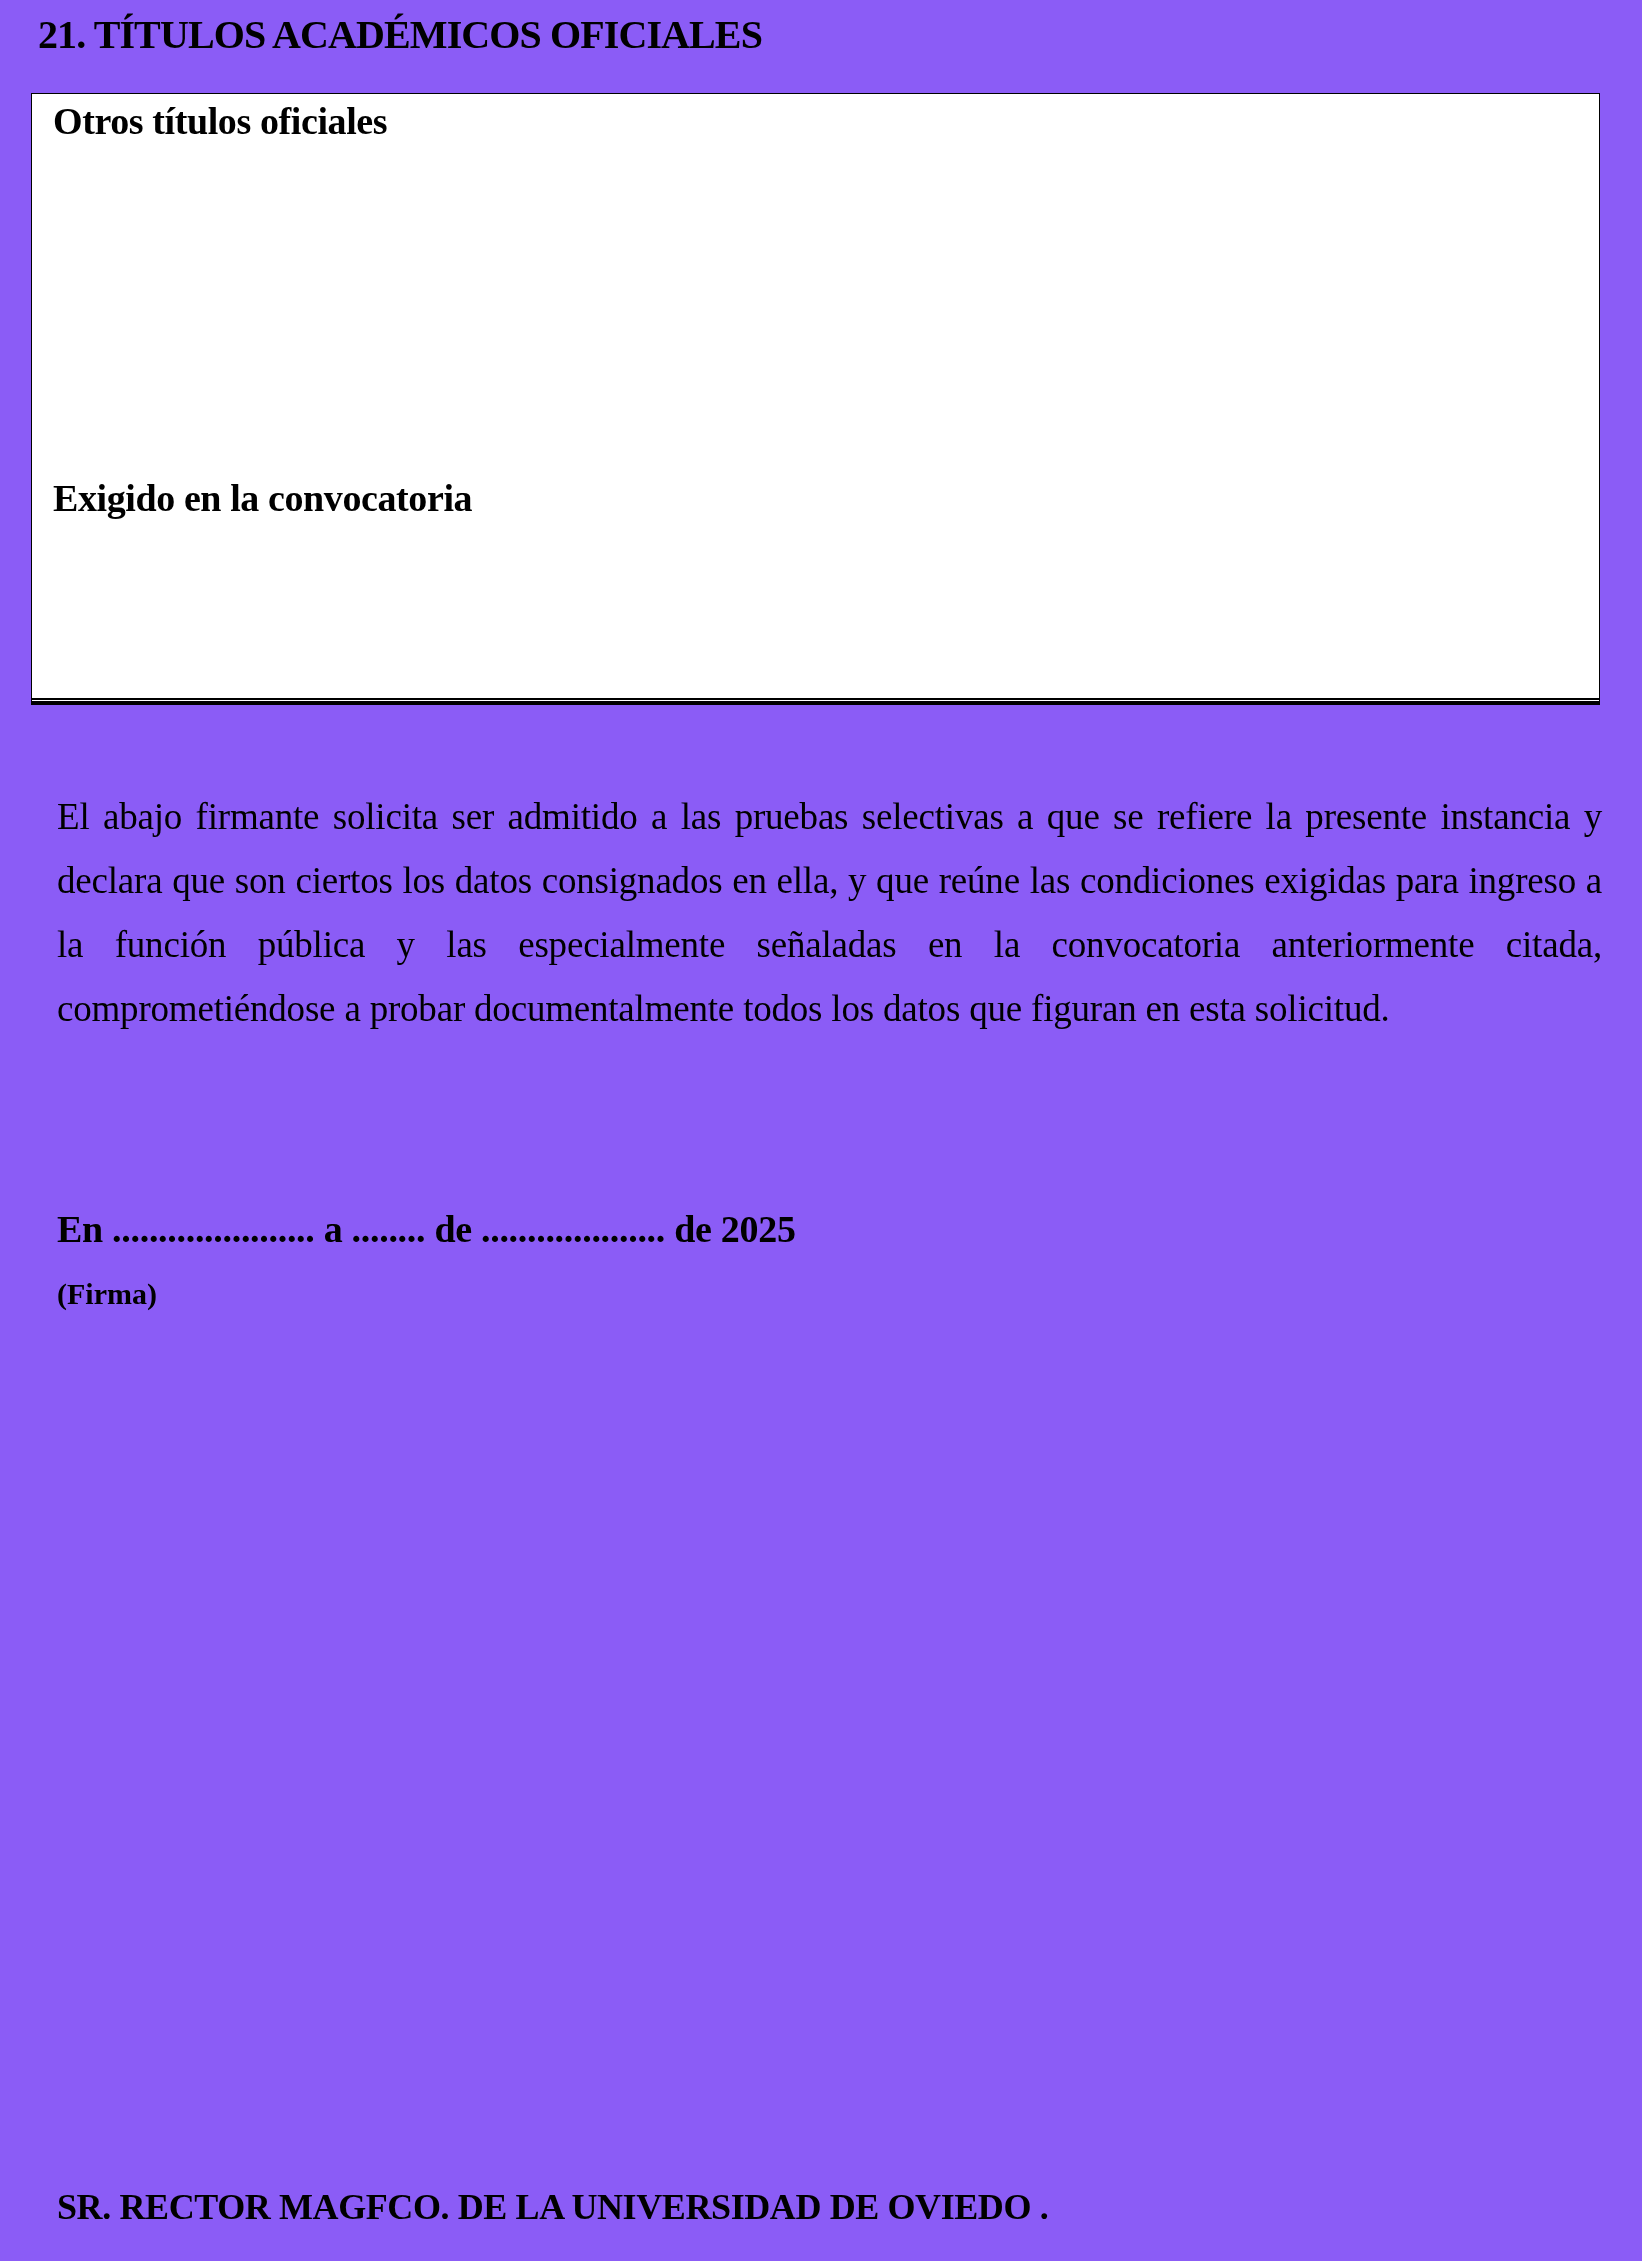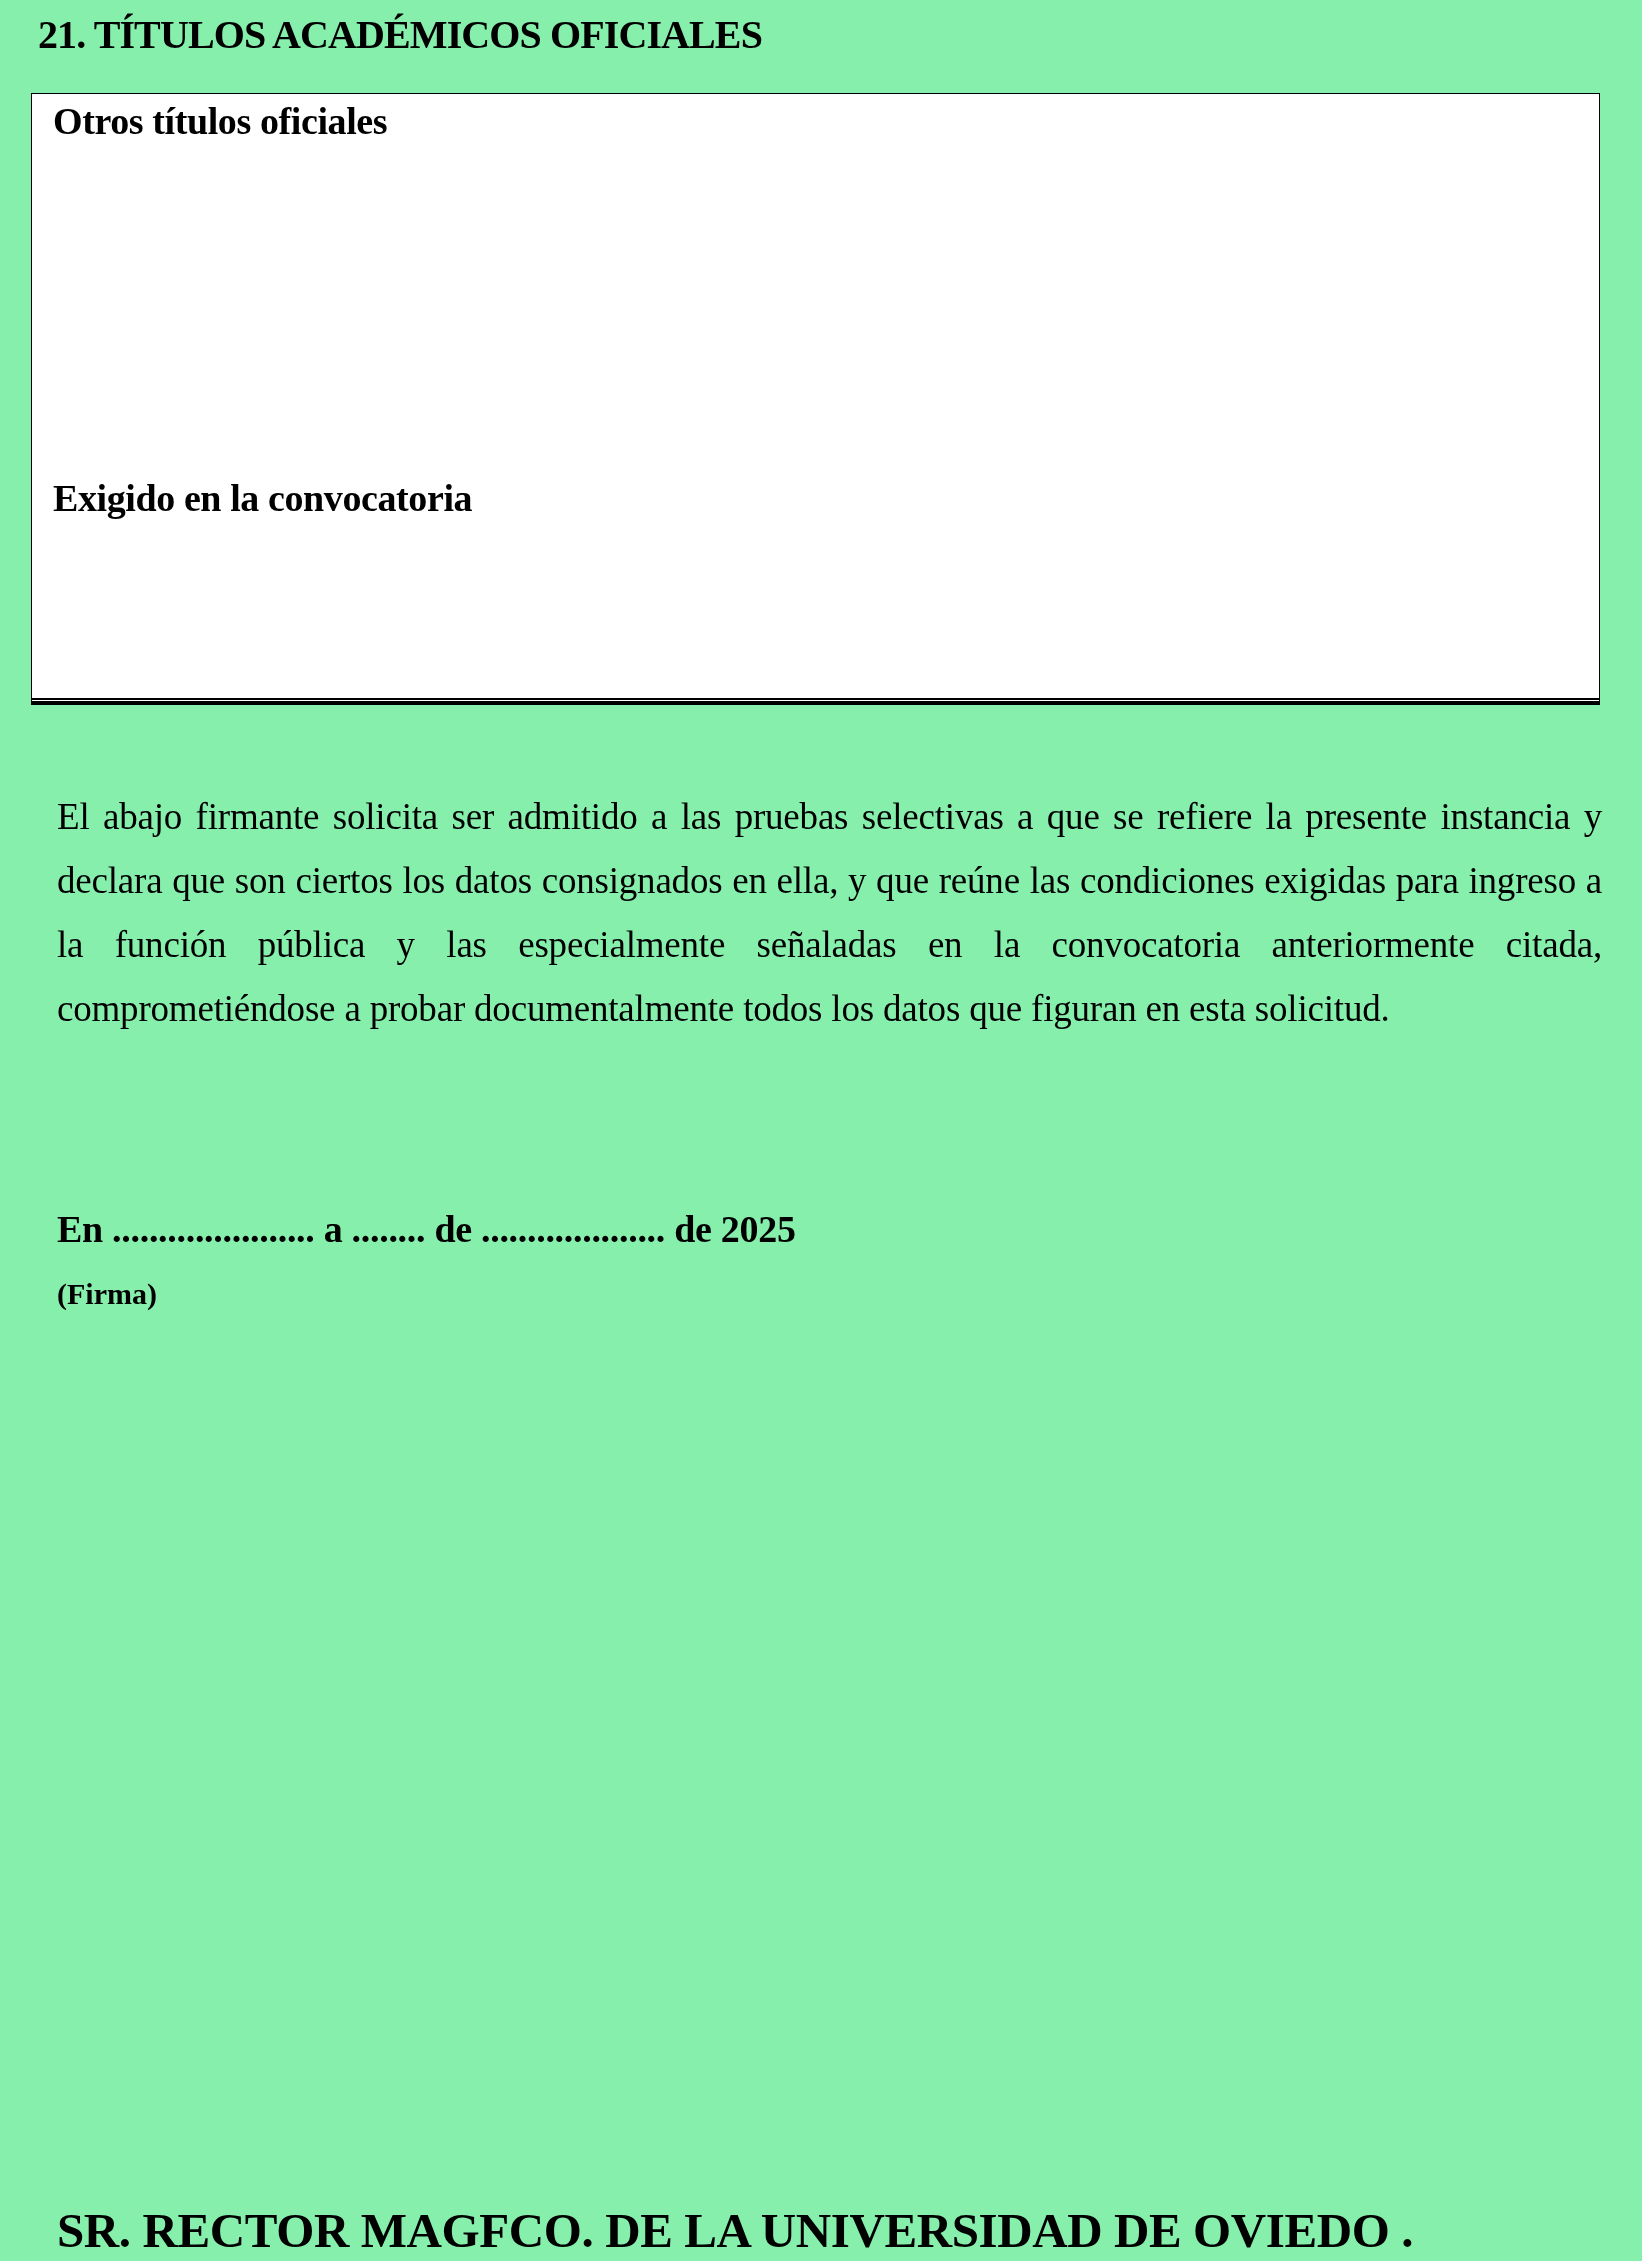--- a/index.html
+++ b/index.html
@@ -12,21 +12,21 @@
     width: 1643px;
     height: 2261px;
     position: relative;
     font-family: "Liberation Serif", "DejaVu Serif", serif;
     color: #000000;
     -webkit-font-smoothing: antialiased;
   }
   .page {
     position: absolute;
     inset: 0;
-    background: #86efac;
+    background: #8b5cf6;
     overflow: hidden;
   }
   .section-title {
     position: absolute;
     left: 38px;
     top: 10.5px;
     font-size: 40px;
     font-weight: bold;
     letter-spacing: -0.9px;
     white-space: nowrap;
@@ -91,24 +91,23 @@
     width: 1545px;
     text-align: left;
     font-weight: bold;
     font-size: 30px;
   }
   .addressee {
     position: absolute;
     left: 57px;
     top: 2186px;
     font-weight: bold;
-    font-size: 49px;
+    font-size: 36px;
     letter-spacing: -0.4px;
     white-space: nowrap;
-    margin-top: 16px;
   }
 </style>
 </head>
 <body>
 
 <div class="page">
 
   <div class="section-title">21. TÍTULOS ACADÉMICOS OFICIALES</div>
 
   <div class="titles-box">

